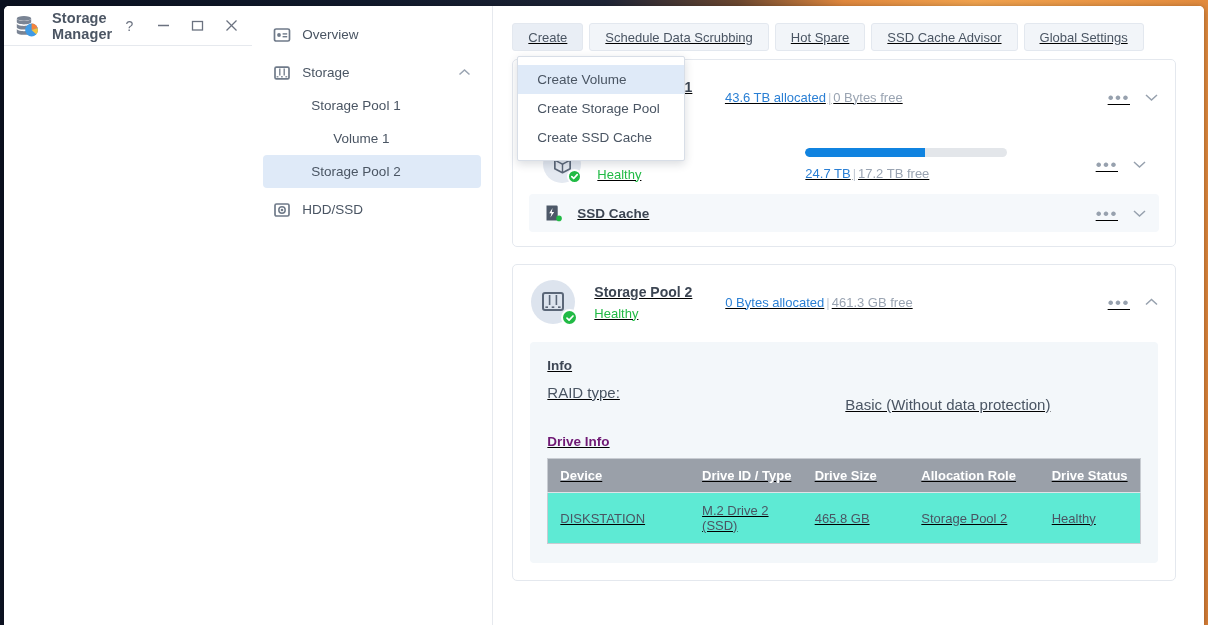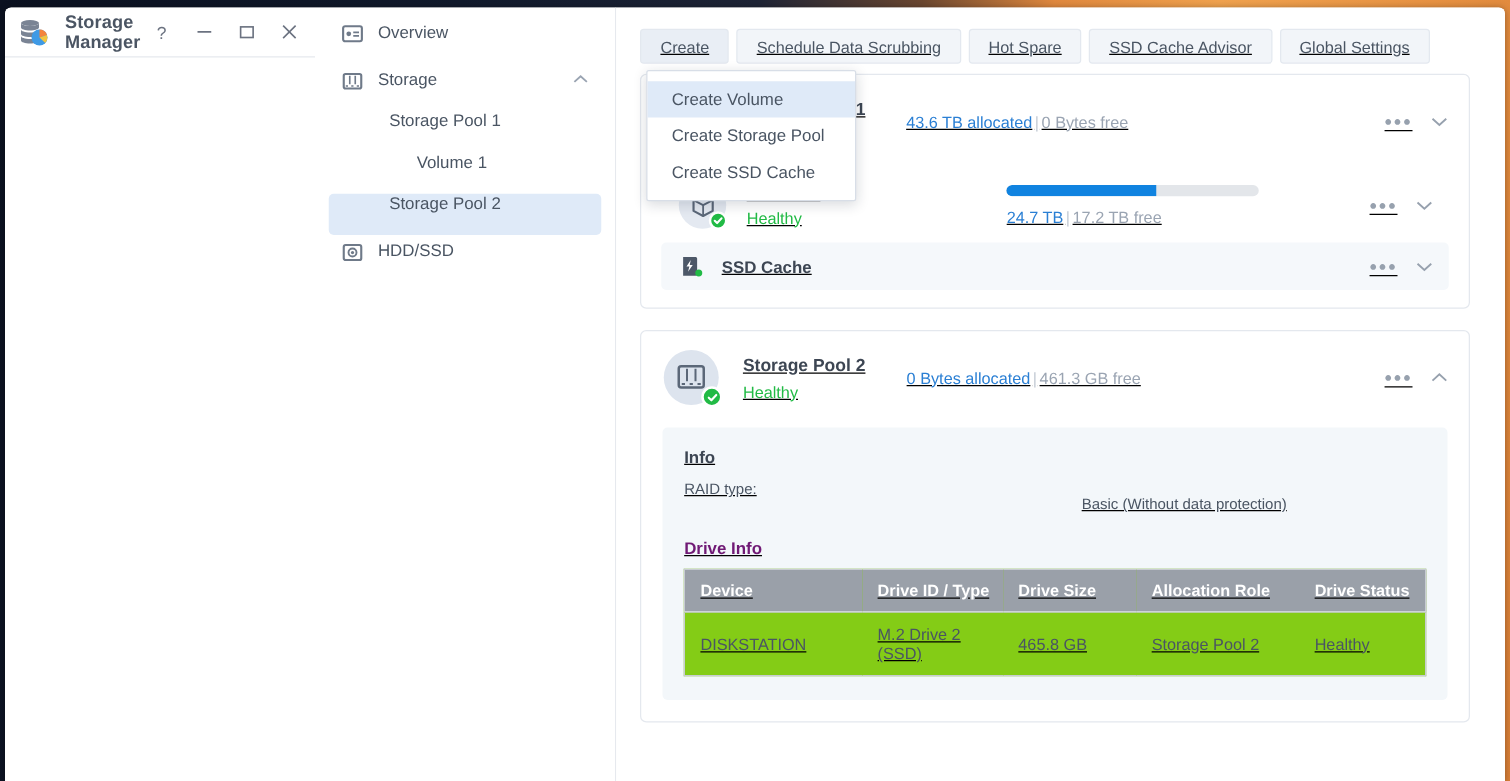--- a/index.html
+++ b/index.html
@@ -71,21 +71,21 @@
   
   .sidebar {
     width: 241px;
     flex: 0 0 241px;
     background: #ffffff;
     border-right: 1px solid #e6e9ee;
     padding-top: 12px;
   }
   .nav-item {
     display: flex;
-    align-items: flex-start;
+    align-items: center;
     height: 33px;
     margin: 0 11px;
     padding: 0 10px;
     border-radius: 4px;
     color: #4a5563;
     font-size: 13.5px;
     cursor: default;
     position: relative;
   }
   .nav-item.selected { background: #dfeaf8; }
@@ -241,29 +241,29 @@
   .cache-label { margin-left: 14px; font-size: 13.5px; font-weight: bold; color: #3d4653; }
 
   
   .info-panel {
     margin: 3px 17px 17px 17px;
     background: #f3f7fa;
     border-radius: 4px;
     padding: 16px 17px 19px 17px;
   }
   .info-title { font-size: 13.5px; font-weight: bold; color: #3d4653; margin-bottom: 11px; }
-  .info-row { display: flex; font-size: 12px; color: #4a5563; margin-bottom: 8px; gap: 20px; }
+  .info-row { display: flex; font-size: 15px; color: #4a5563; margin-bottom: 8px; }
   .info-key { width: 298px; flex: 0 0 298px; }
   .info-val { color: #4a5563; margin-top: 12px; }
 
   .drive-title { font-size: 13.5px; font-weight: bold; color: #701a75; margin: 21px 0 9px 0; }
   table.drive {
     width: 100%;
     border-collapse: collapse;
-    background: #84cc16;
+    background: #5eead4;
     border: 1px solid #c8ccd2;
   }
   table.drive th {
     background: #9aa0a9;
     color: #ffffff;
     font-size: 13px;
     font-weight: bold;
     text-align: left;
     padding: 9px 0 9px 12px;
     border: none;

